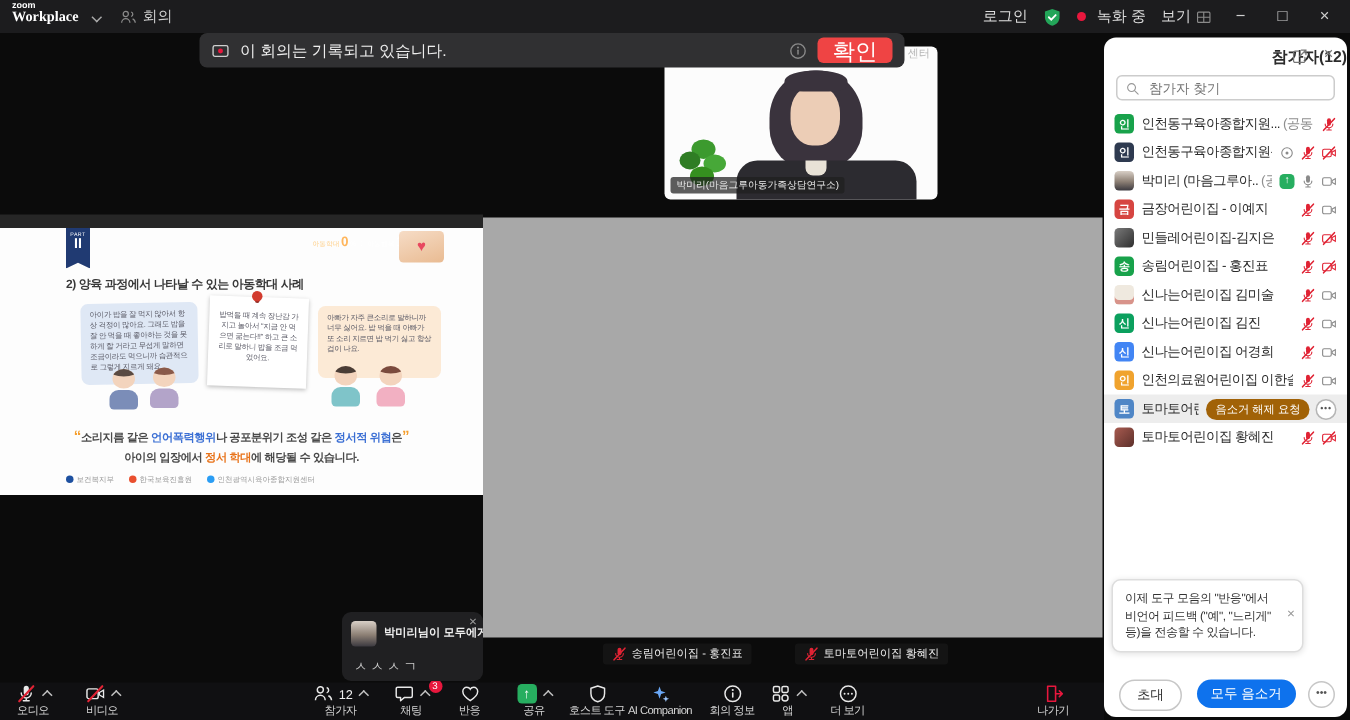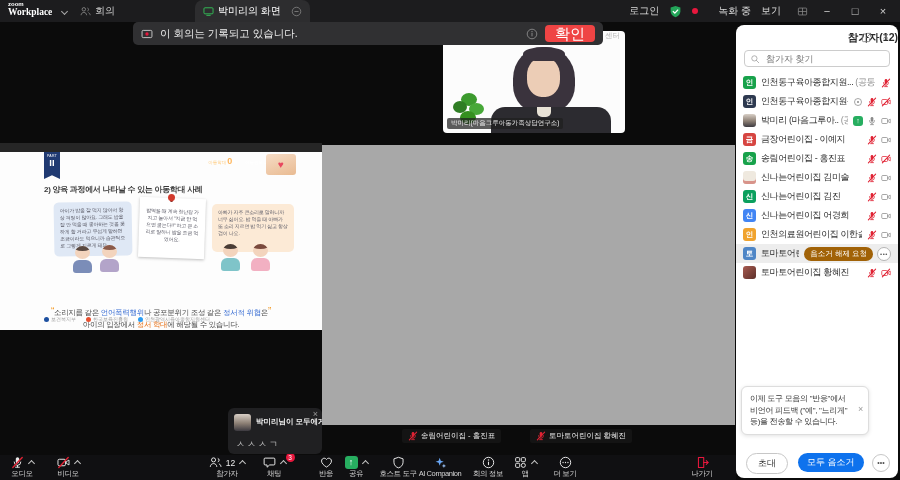--- a/index.html
+++ b/index.html
@@ -12,21 +12,21 @@
   .titlebar{position:absolute;left:0;top:0;width:900px;height:22px;background:#1c1c1e;}
   .brand{position:absolute;left:8px;top:1px;color:#fff;cursor:default;}
   .brand .b1{display:block;font-size:6px;font-weight:bold;line-height:6px;}
   .brand .b2{display:block;font-size:9.5px;font-weight:bold;line-height:10px;font-family:Liberation Serif, serif;}
   .chev-d{position:absolute;left:62px;top:9px;width:5px;height:5px;border-left:1.2px solid #aaa;border-bottom:1.2px solid #aaa;transform:rotate(-45deg);}
   .tab{position:absolute;top:0;height:22px;display:flex;align-items:center;gap:4px;color:#cfcfcf;font-size:10px;padding:0 8px;}
   .tab.active{background:#2d2d2f;border-radius:8px 8px 0 0;color:#fff;}
   .tbright{position:absolute;right:0;top:0;height:22px;display:flex;align-items:center;gap:10px;padding-right:8px;color:#ddd;font-size:10px;}
   .wc{width:18px;text-align:center;color:#cfcfcf;font-size:11px;line-height:22px;}
   .recdot{display:inline-block;width:6px;height:6px;border-radius:50%;background:#e8173d;margin-right:4px;}
-  .rec,.view{display:flex;align-items:center;gap:16px;}
+  .rec,.view{display:flex;align-items:center;gap:3px;}
 
   
   .stage{position:absolute;left:0;top:22px;width:900px;height:433px;background:#0b0b0b;}
 
   
   .banner{position:absolute;left:133px;top:0px;width:470px;height:23px;background:#303032;border-radius:5px;display:flex;align-items:center;gap:7px;padding:0 8px;z-index:6;}
   .banner .btxt{color:#ededed;font-size:10.5px;flex:1;}
   .bok{background:#ef4444;color:#fff;border:none;border-radius:4px;font-size:15px;height:17px;padding:0 10px;cursor:pointer;}
 
   
@@ -56,21 +56,21 @@
   .ssub{position:absolute;left:44px;top:32px;font-size:8px;font-weight:bold;color:#3a3a3a;letter-spacing:-0.3px;}
   .card{position:absolute;font-size:5px;line-height:1.4;color:#5a5a66;padding:5px 6px;letter-spacing:-0.2px;}
   .c1{left:54px;top:50px;width:78px;height:54px;background:#dfe8f5;border-radius:5px;transform:rotate(-1deg);}
   .c2{left:139px;top:46px;width:66px;height:60px;background:#fff;box-shadow:0 1px 3px rgba(0,0,0,.25);transform:rotate(2deg);text-align:center;padding-top:10px;}
   .c3{left:212px;top:52px;width:82px;height:48px;background:#fcead6;border-radius:5px;}
   .pin{position:absolute;left:168px;top:42px;width:7px;height:7px;background:#d23b2e;border-radius:50%;box-shadow:0 3px 0 -2px #8a2a22;z-index:2;}
   .kid{position:absolute;width:24px;height:36px;}
   .kid .h{width:15px;height:13px;border-radius:50%;margin:0 auto;position:relative;background:#f3d4bd;overflow:hidden;}
   .kid .h:before{content:"";position:absolute;left:-2px;top:-3px;right:-2px;height:8px;border-radius:50%;background:var(--hair,#5a4a42);}
   .kid .b{width:19px;height:13px;margin:1px auto 0;border-radius:6px 6px 3px 3px;background:var(--shirt,#7b8db8);}
-  .squote{position:absolute;left:0;top:132px;width:322px;text-align:center;font-size:7.5px;font-weight:normal;color:#4a4a4a;letter-spacing:-0.3px;line-height:1.5;margin-top:20px;}
+  .squote{position:absolute;left:0;top:132px;width:322px;text-align:center;font-size:7.5px;font-weight:bold;color:#4a4a4a;letter-spacing:-0.3px;line-height:1.5;}
   .qo{color:#f59e2c;font-size:10px;}.qb{color:#3b6fd4;}.qr{color:#e8731a;}
   .sfoot{position:absolute;left:44px;top:164px;display:flex;gap:10px;align-items:center;font-size:5px;color:#9a9a9a;}
   .lg{display:flex;align-items:center;gap:2px;}
   .ld{width:5px;height:5px;border-radius:50%;display:inline-block;}
 
   
   .grayarea{position:absolute;left:322px;top:123px;width:413px;height:280px;background:#a8a8a8;}
 
   
   .ftag{position:absolute;top:407px;background:rgba(22,22,22,.88);color:#eee;font-size:7.5px;padding:2px 6px;border-radius:2px;display:flex;align-items:center;gap:3px;}
@@ -223,29 +223,20 @@
       <span class="b1">zoom</span>
       <span class="b2">Workplace</span>
     </div>
     <span class="chev-d"></span>
     <div class="tab" style="left:72px">
       <svg class="ic gy" width="11" height="11">
           <use href="#s-people"></use>
         </svg>
       <span>회의</span>
     </div>
-    <div class="tab active" style="left:195px">
-      <svg class="ic" width="11" height="11" style="color:#34c759">
-          <use href="#s-mon"></use>
-        </svg>
-      <span>박미리의 화면</span>
-      <svg class="ic gy" width="11" height="11" style="margin-left:6px">
-          <use href="#s-minc"></use>
-        </svg>
-    </div>
     <div class="tbright">
       <span>로그인</span>
       <svg class="ic" width="13" height="13">
           <use href="#s-shieldf"></use>
         </svg>
       <span class="rec">
           <i class="recdot"></i>
           <span>녹화 중</span>
         </span>
       <span class="view">
@@ -411,21 +402,21 @@
     <div class="titem" style="left:255px;width:38px">
       <span class="irow">
           <svg class="ic wt" width="13" height="13">
             <use href="#s-chat"></use>
           </svg>
           <span class="badge">3</span>
           <span class="chv"></span>
         </span>
       <span class="lbl">채팅</span>
     </div>
-    <div class="titem" style="left:308px;width:36px">
+    <div class="titem" style="left:295px;width:36px">
       <span class="irow">
           <svg class="ic wt" width="13" height="13">
             <use href="#s-heart"></use>
           </svg>
         </span>
       <span class="lbl">반응</span>
     </div>
     <div class="titem" style="left:337px;width:38px">
       <span class="irow">
           <span class="sharebox">↑</span>
@@ -546,20 +537,34 @@
             <svg class="pic rd">
               <use href="#s-mic"></use>
               <use href="#s-slash"></use>
             </svg>
             <svg class="pic gy">
               <use href="#s-camo"></use>
             </svg>
           </span>
       </div>
       <div class="prow">
+        <span class="pav avp2"></span>
+        <span class="pnm"><span>민들레어린이집-김지은</span></span>
+        <span class="pics">
+            <svg class="pic rd">
+              <use href="#s-mic"></use>
+              <use href="#s-slash"></use>
+            </svg>
+            <svg class="pic rd">
+              <use href="#s-camo"></use>
+              <use href="#s-slash"></use>
+            </svg>
+          </span>
+      </div>
+      <div class="prow">
         <span class="pav avg">송</span>
         <span class="pnm"><span>송림어린이집 - 홍진표</span></span>
         <span class="pics">
             <svg class="pic rd">
               <use href="#s-mic"></use>
               <use href="#s-slash"></use>
             </svg>
             <svg class="pic rd">
               <use href="#s-camo"></use>
               <use href="#s-slash"></use>

